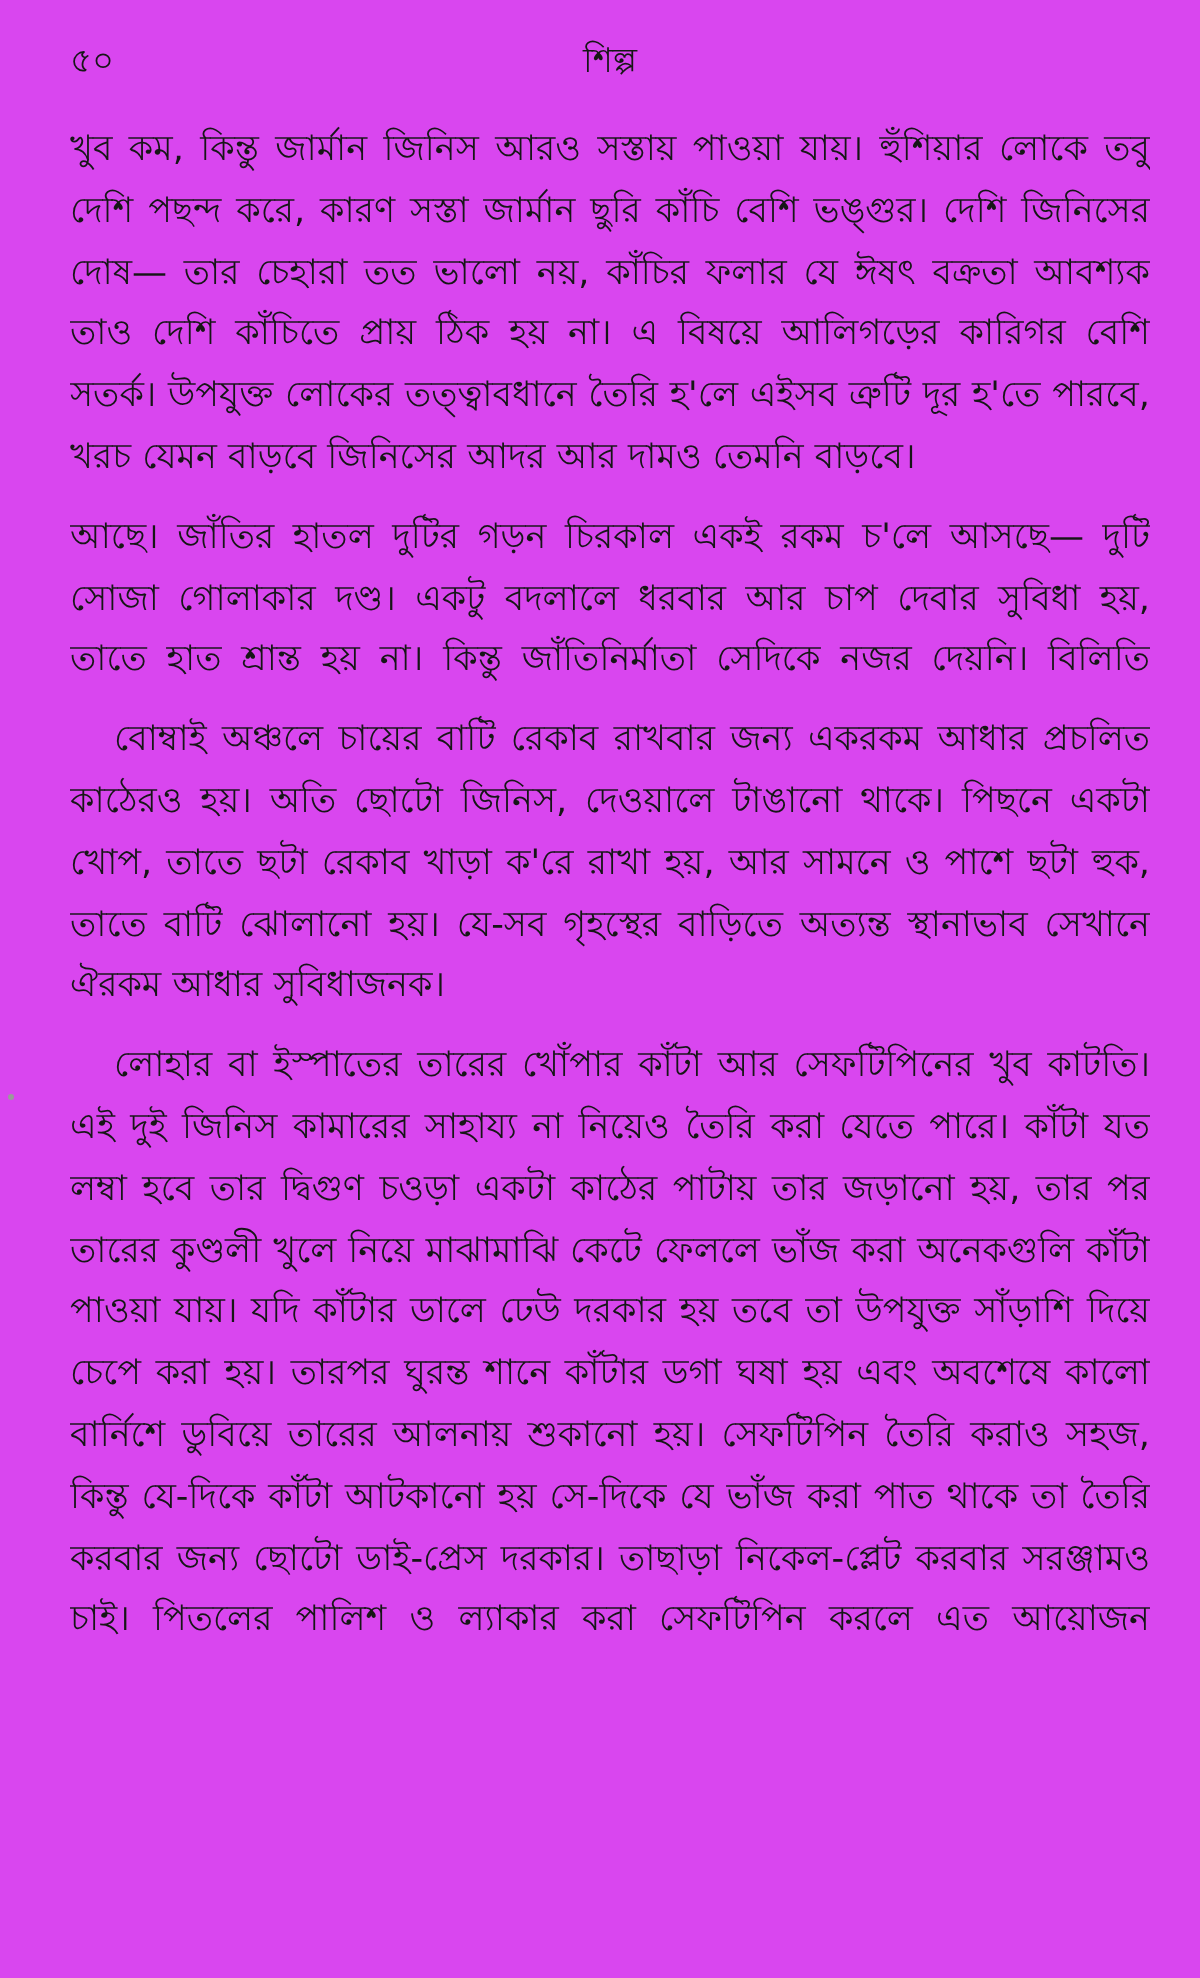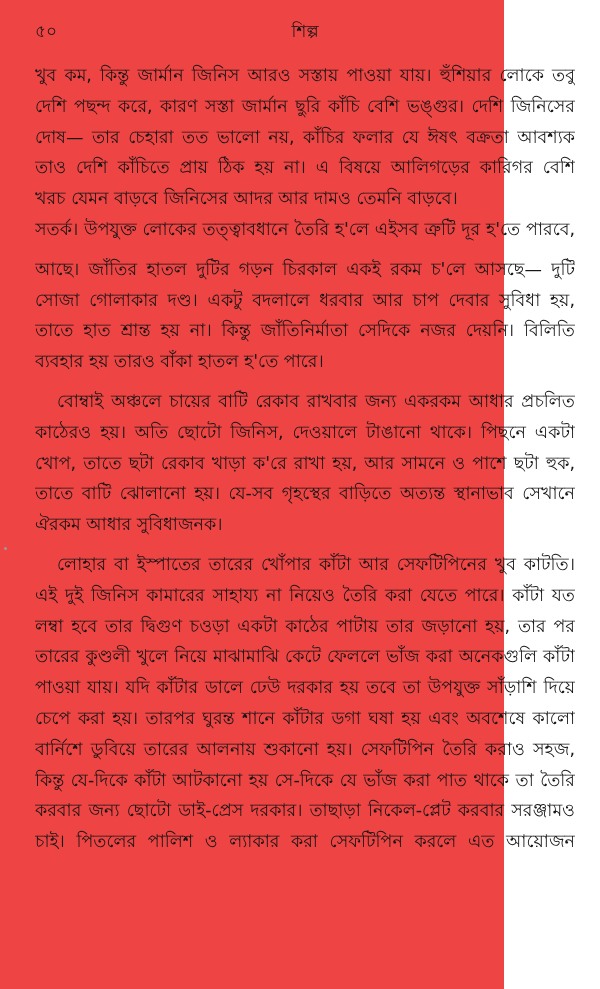--- a/index.html
+++ b/index.html
@@ -12,23 +12,23 @@
       height: 989px;
       position: relative;
       overflow: hidden;
       font-family: "DejaVu Sans", "Liberation Sans", sans-serif;
       color: #161616;
     }
     .page {
       position: absolute;
       left: 0;
       top: 0;
-      width: 504px;
+      width: 600px;
       height: 989px;
-      background: #ef4444;
+      background: #d946ef;
     }
     .running-head {
       position: absolute;
       top: 18px;
       left: 35px;
       width: 540px;
       height: 26px;
       font-size: 17px;
       line-height: 26px;
     }
@@ -91,29 +91,28 @@
 
   <div class="speck"></div>
 
   <div class="body-text">
 
     <div class="paragraph">
       <span class="line">খুব কম, কিন্তু জার্মান জিনিস আরও সস্তায় পাওয়া যায়। হুঁশিয়ার লোকে তবু</span>
       <span class="line">দেশি পছন্দ করে, কারণ সস্তা জার্মান ছুরি কাঁচি বেশি ভঙ্গুর। দেশি জিনিসের</span>
       <span class="line">দোষ— তার চেহারা তত ভালো নয়, কাঁচির ফলার যে ঈষৎ বক্রতা আবশ্যক</span>
       <span class="line">তাও দেশি কাঁচিতে প্রায় ঠিক হয় না। এ বিষয়ে আলিগড়ের কারিগর বেশি</span>
+      <span class="line">সতর্ক। উপযুক্ত লোকের তত্ত্বাবধানে তৈরি হ'লে এইসব ত্রুটি দূর হ'তে পারবে,</span>
       <span class="line last">খরচ যেমন বাড়বে জিনিসের আদর আর দামও তেমনি বাড়বে।</span>
-      <span class="line">সতর্ক। উপযুক্ত লোকের তত্ত্বাবধানে তৈরি হ'লে এইসব ত্রুটি দূর হ'তে পারবে,</span>
     </div>
 
     <div class="paragraph">
       <span class="line">আছে। জাঁতির হাতল দুটির গড়ন চিরকাল একই রকম চ'লে আসছে— দুটি</span>
       <span class="line">সোজা গোলাকার দণ্ড। একটু বদলালে ধরবার আর চাপ দেবার সুবিধা হয়,</span>
       <span class="line">তাতে হাত শ্রান্ত হয় না। কিন্তু জাঁতিনির্মাতা সেদিকে নজর দেয়নি। বিলিতি</span>
-      <span class="line last">ব্যবহার হয় তারও বাঁকা হাতল হ'তে পারে।</span>
     </div>
 
     <div class="paragraph">
       <span class="line indent">বোম্বাই অঞ্চলে চায়ের বাটি রেকাব রাখবার জন্য একরকম আধার প্রচলিত</span>
       <span class="line">কাঠেরও হয়। অতি ছোটো জিনিস, দেওয়ালে টাঙানো থাকে। পিছনে একটা</span>
       <span class="line">খোপ, তাতে ছটা রেকাব খাড়া ক'রে রাখা হয়, আর সামনে ও পাশে ছটা হুক,</span>
       <span class="line">তাতে বাটি ঝোলানো হয়। যে-সব গৃহস্থের বাড়িতে অত্যন্ত স্থানাভাব সেখানে</span>
       <span class="line last">ঐরকম আধার সুবিধাজনক।</span>
     </div>
 

